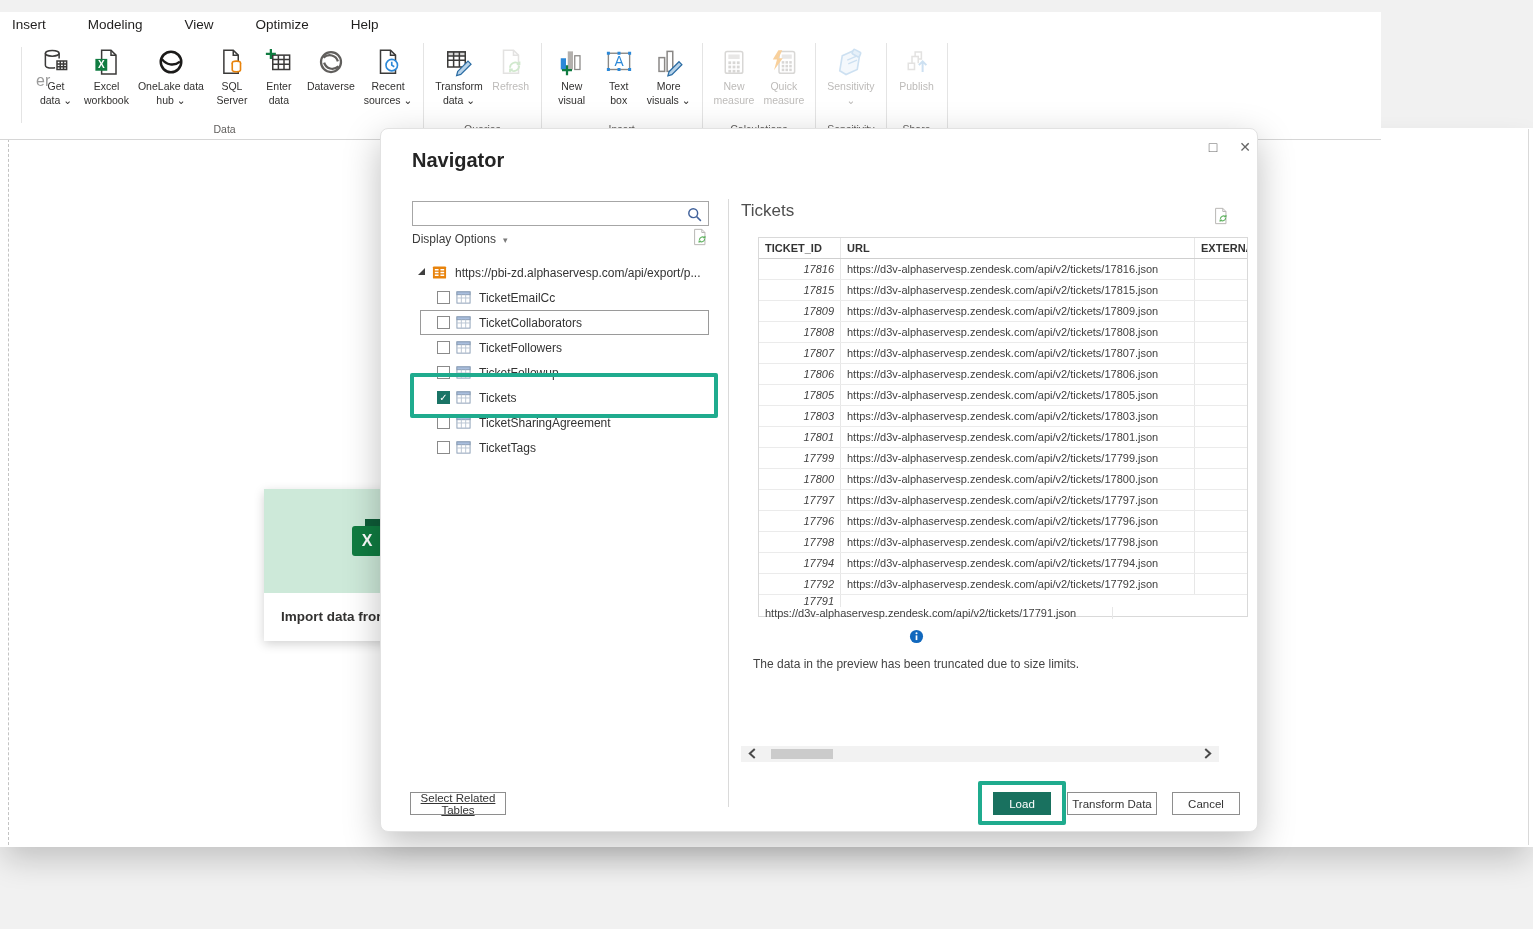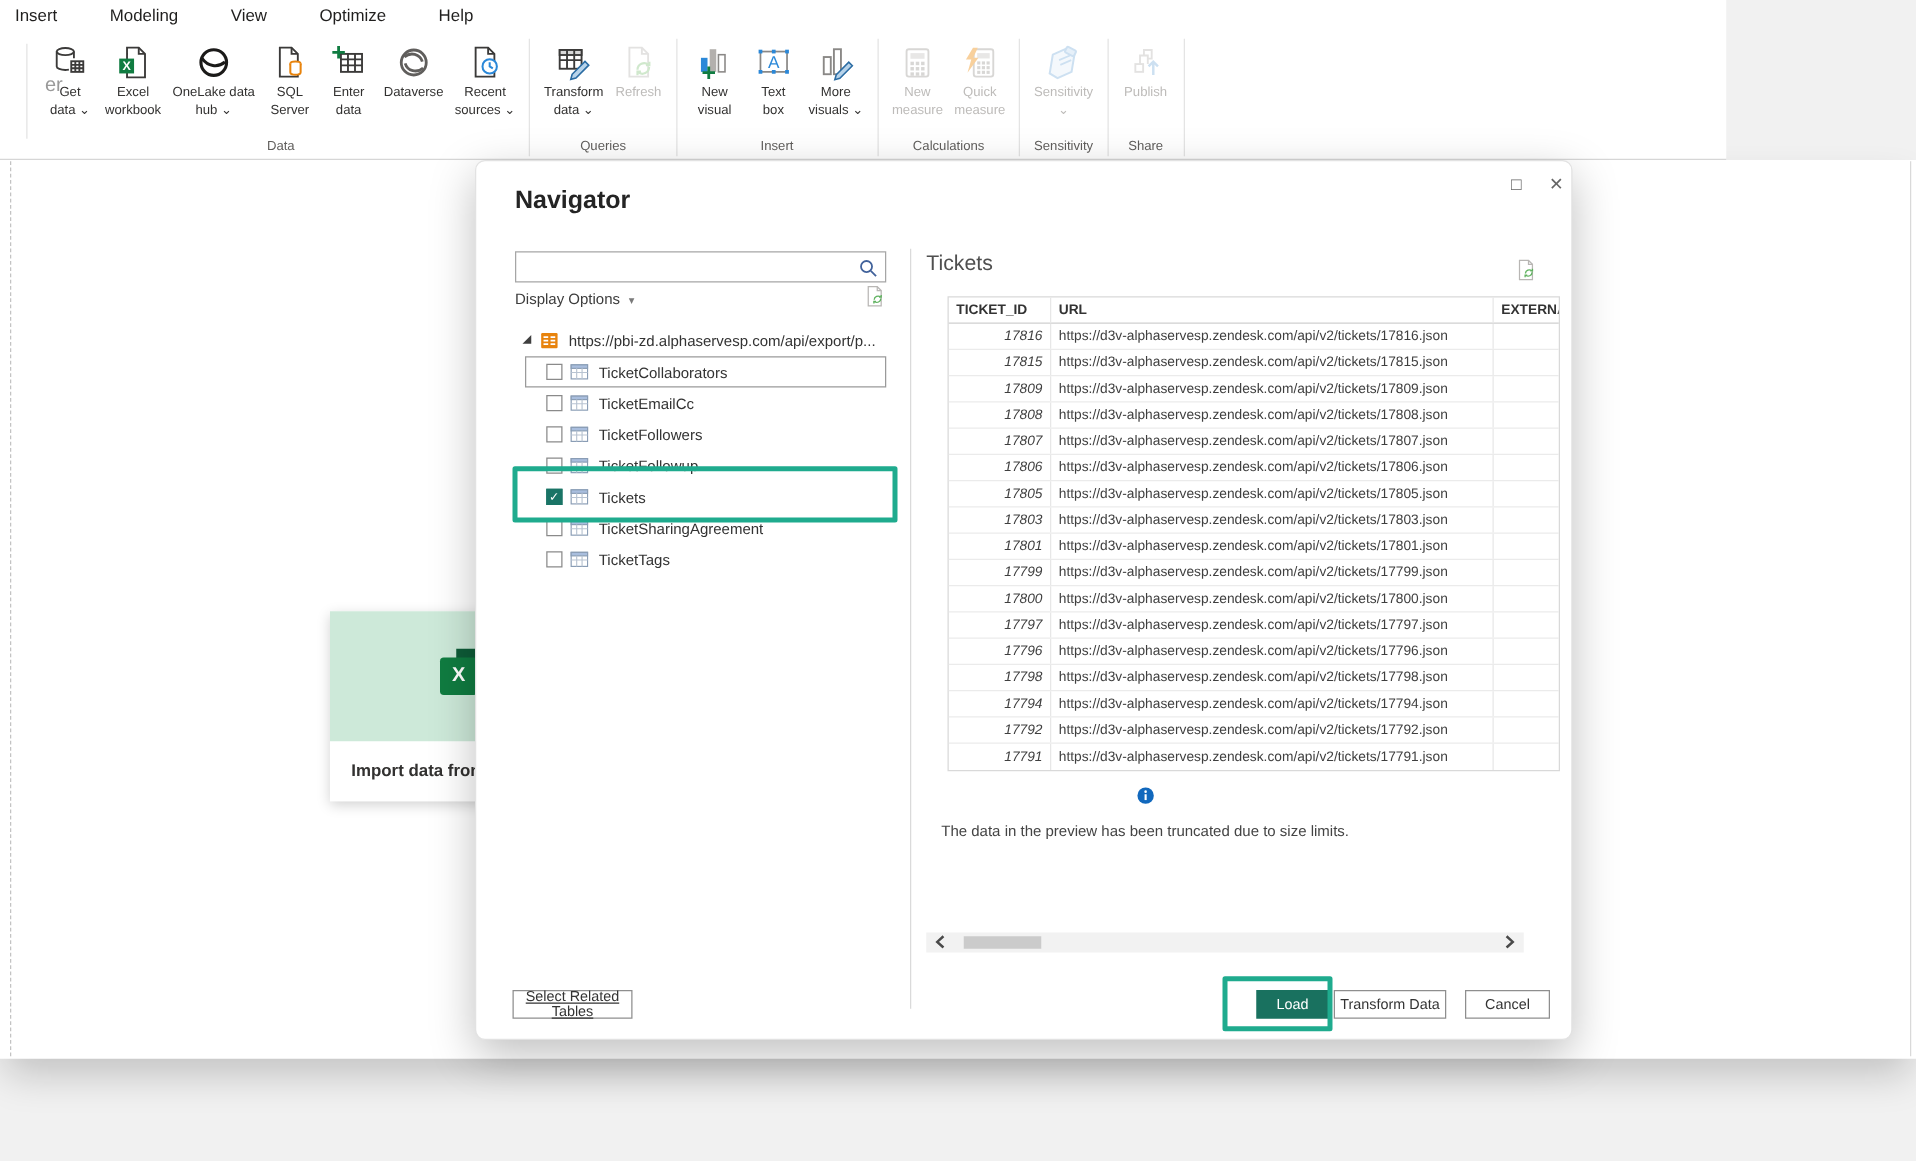--- a/index.html
+++ b/index.html
@@ -1,20 +1,20 @@
 <!DOCTYPE html>
 <html><head>
 <meta charset="utf-8">
 <style>
   * { margin:0; padding:0; box-sizing:border-box; }
   html,body { width:1533px; height:929px; background:#f1f1f1; font-family:"Liberation Sans", sans-serif; overflow:hidden; }
   #app { position:relative; width:1533px; height:929px; background:#f1f1f1; }
 
   
-  #ribbon { position:absolute; left:0; top:0; width:1381px; height:128px; background:#fff; border-bottom:1px solid #d6d6d6; z-index:5; }
+  #ribbon { position:absolute; left:0; top:12px; width:1381px; height:128px; background:#fff; border-bottom:1px solid #d6d6d6; z-index:5; }
   #rtabs { position:absolute; left:12px; top:5px; display:flex; }
   .rtab { font-size:13.5px; color:#201f1e; margin-right:42px; cursor:pointer; }
   #rfrag { position:absolute; left:0px; top:60px; font-size:16px; color:#9a9a9a;padding-left:36px; }
   #rbody { position:absolute; left:26px; top:31px; height:94px; display:flex; align-items:stretch; }
   #rbody::before { content:""; position:absolute; left:-5px; top:4px; height:76px; border-left:1px solid #e4e4e4; }
   .rgroup { display:flex; flex-direction:column; padding:0 9px; border-right:1px solid #e4e4e4; }
   .rbtns { display:flex; gap:5px; flex:1; align-items:flex-start; }
   .rbtn { display:flex; flex-direction:column; align-items:center; min-width:42px; padding:1px 2px; font-size:10.5px; line-height:1.3; color:#323130; text-align:center; cursor:pointer; }
   .ricon { height:36px; display:flex; align-items:center; justify-content:center; }
   .rlabel { white-space:nowrap; }
@@ -62,40 +62,40 @@
   .tlabel { font-size:12px; color:#333; white-space:nowrap; }
 
   #dlg-divider { position:absolute; left:347px; top:70px; height:608px; border-left:1px solid #dadada; }
 
   #pv-title { position:absolute; left:360px; top:72px; font-size:17px; color:#4f4f4f; }
   #pv-refresh { position:absolute; left:831px; top:78px; cursor:pointer; }
 
   #pv-table { position:absolute; left:360px; top:108px; width:490px; border:1px solid #d9d9d9;margin-left:17px; }
   #pv-header { display:flex; height:21px; border-bottom:1px solid #cfcfcf; }
   .trow { display:flex; height:21px; border-bottom:1px solid #ebebeb; }
-  .trow:last-child { border-bottom:none; }
+  .trow:last-child { border-bottom:none;flex-direction:column; }
   .tc { font-size:11px; color:#3f3f3f; padding:0 6px; display:flex; align-items:center; overflow:hidden; white-space:nowrap; border-right:1px solid #e7e7e7; }
   .th { font-weight:bold; color:#333; }
   .tc-id { width:82px; flex:none; }
   .trow .tc-id { justify-content:flex-end; font-style:italic; }
   .tc-url { width:354px; flex:none; }
   .tc-ext { flex:1; border-right:none; }
 
   #pv-info { position:absolute; left:372px; top:500px; display:flex; align-items:center; gap:9px;flex-direction:column; }
   #pv-info .txt { font-size:12px; color:#444; }
 
   #pv-scroll { position:absolute; left:360px; top:617px; width:478px; height:16px; background:#f2f2f2; }
   .sarrow { position:absolute; top:2px; cursor:pointer; display:flex; }
   #sarrow-l { left:7px; }
   #sarrow-r { right:7px; }
   #sthumb { position:absolute; left:30px; top:3px; width:62px; height:10px; background:#cbcbcb; cursor:pointer; }
 
   .dbtn { position:absolute; top:663px; height:23px; background:#fff; border:1px solid #8e8e8e; font-size:11.5px; color:#333; font-family:inherit; display:flex; align-items:center; justify-content:center; cursor:pointer; }
   #btn-select-related { left:29px; width:96px;text-decoration:underline; }
-  #btn-load { left:612px; width:58px; background:#19715F; border:none; color:#fff;margin-left:12px; }
+  #btn-load { left:612px; width:58px; background:#19715F; border:none; color:#fff; }
   #btn-transform { left:686px; width:90px; }
   #btn-cancel { left:791px; width:68px; }
 
   .annotation { position:absolute; border:4px solid #1FAB8E; border-radius:2px; pointer-events:none; z-index:20; }
   #ann-tickets { left:29px; top:244px; width:308px; height:45px; }
   #ann-load { left:597px; top:652px; width:88px; height:44px; }
 </style>
 </head>
 <body>
 
@@ -376,41 +376,41 @@
       <span class="exp-tri"></span>
       <span class="ficon" id="feed-icon">
           <svg viewBox="0 0 16 16" width="15" height="15">
             <rect x="1" y="1.5" width="14" height="13" rx="1" fill="#e8830c"></rect>
             <path d="M3 5h4M3 8h4M3 11h4M9 5h4M9 8h4M9 11h4" stroke="#fff" stroke-width="1.6" fill="none"></path>
           </svg>
         </span>
       <span class="rurl">https://pbi-zd.alphaservesp.com/api/export/p...</span>
     </div>
     <div id="tree-items">
+        <div class="titem">
+          <span class="cb"></span>
+          <span class="ticon">
+            <svg viewBox="0 0 16 16" width="15" height="15">
+              <rect x="1" y="2" width="14" height="12" fill="#fff" stroke="#8a9db5"></rect>
+              <rect x="1" y="2" width="14" height="3" fill="#a9bede" stroke="#8a9db5"></rect>
+              <path d="M1 8.5h14M5.7 5v9M10.3 5v9" stroke="#b9c4d2" fill="none"></path>
+            </svg>
+          </span>
+          <span class="tlabel">TicketEmailCc</span>
+        </div>
         <div class="titem outlined">
           <span class="cb"></span>
           <span class="ticon">
             <svg viewBox="0 0 16 16" width="15" height="15">
               <rect x="1" y="2" width="14" height="12" fill="#fff" stroke="#8a9db5"></rect>
               <rect x="1" y="2" width="14" height="3" fill="#a9bede" stroke="#8a9db5"></rect>
               <path d="M1 8.5h14M5.7 5v9M10.3 5v9" stroke="#b9c4d2" fill="none"></path>
             </svg>
           </span>
           <span class="tlabel">TicketCollaborators</span>
-        </div>
-        <div class="titem">
-          <span class="cb"></span>
-          <span class="ticon">
-            <svg viewBox="0 0 16 16" width="15" height="15">
-              <rect x="1" y="2" width="14" height="12" fill="#fff" stroke="#8a9db5"></rect>
-              <rect x="1" y="2" width="14" height="3" fill="#a9bede" stroke="#8a9db5"></rect>
-              <path d="M1 8.5h14M5.7 5v9M10.3 5v9" stroke="#b9c4d2" fill="none"></path>
-            </svg>
-          </span>
-          <span class="tlabel">TicketEmailCc</span>
         </div>
         <div class="titem">
           <span class="cb"></span>
           <span class="ticon">
             <svg viewBox="0 0 16 16" width="15" height="15">
               <rect x="1" y="2" width="14" height="12" fill="#fff" stroke="#8a9db5"></rect>
               <rect x="1" y="2" width="14" height="3" fill="#a9bede" stroke="#8a9db5"></rect>
               <path d="M1 8.5h14M5.7 5v9M10.3 5v9" stroke="#b9c4d2" fill="none"></path>
             </svg>
           </span>

